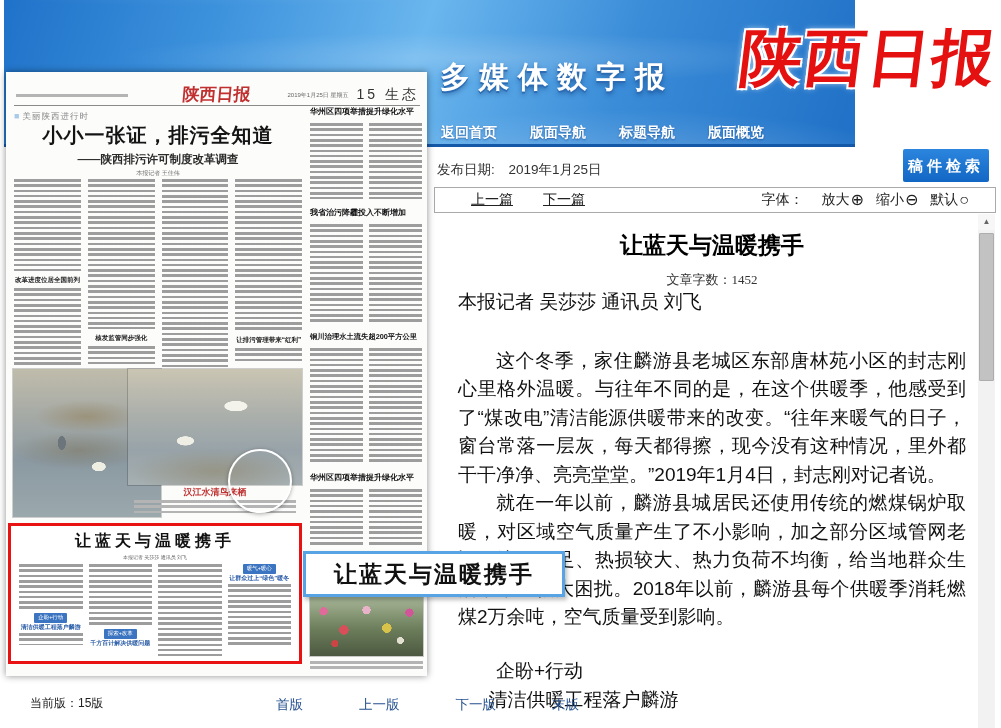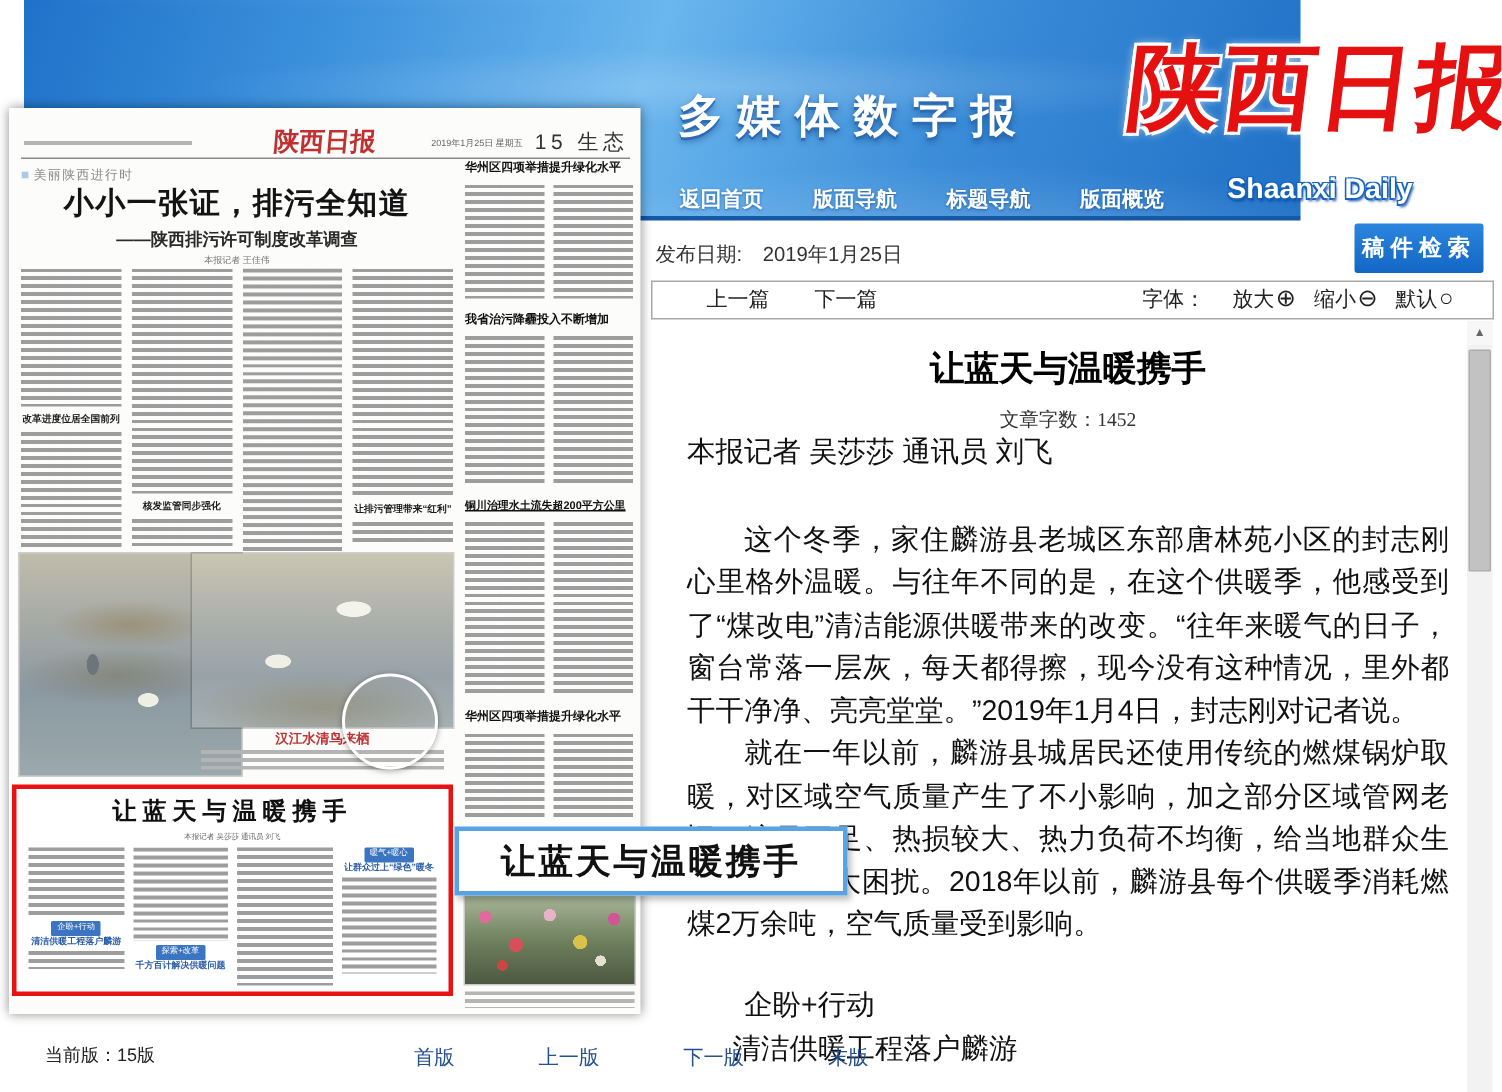--- a/index.html
+++ b/index.html
@@ -1,20 +1,20 @@
 <!DOCTYPE html>
 <html><head>
 <meta charset="utf-8">
 <style>
   html,body{margin:0;padding:0;background:#fff;}
   #root{position:relative;width:1001px;height:728px;overflow:hidden;background:#fff;
         font-family:"Liberation Sans","DejaVu Sans",sans-serif;}
 
   
-  .banner{position:absolute;left:16px;top:0;width:851px;height:147px;z-index:1;
+  .banner{position:absolute;left:4px;top:0;width:851px;height:147px;z-index:1;
     background-image:
       radial-gradient(90% 120% at 72% 130%, rgba(255,255,255,.30), rgba(255,255,255,0) 45%),
       radial-gradient(120% 90% at 25% -45%, rgba(255,255,255,.25), rgba(255,255,255,0) 55%),
       radial-gradient(60% 25% at 55% 40%, rgba(255,255,255,.18), rgba(255,255,255,0) 70%),
       linear-gradient(108deg,#1f72c9 0%,#3e93dd 25%,#6ab6ee 48%,#3a8cd8 72%,#2071c7 100%);
     border-bottom:3px solid #1458a8;box-sizing:border-box;}
   .site-title{position:absolute;left:436px;top:57px;font-size:30px;font-weight:bold;color:#fff;
     letter-spacing:9px;text-shadow:0 2px 0 #2d6cb4,0 3px 5px rgba(8,50,110,.55);}
   .logo-cn{position:absolute;left:733px;top:8px;width:262px;text-align:center;font-size:62px;line-height:100px;
     font-weight:bold;color:#e51010;font-family:"DejaVu Serif","Liberation Serif",serif;
@@ -31,21 +31,21 @@
   .pub-row b{font-weight:normal;margin-left:10px;}
   .search-btn{position:absolute;left:903px;top:149px;width:86px;height:33px;line-height:33px;
     background:linear-gradient(#2b85dd,#1267c4);color:#fff;font-size:15px;font-weight:bold;
     letter-spacing:4px;text-align:center;border-radius:2px;cursor:pointer;}
 
   
   .toolbar{position:absolute;left:434px;top:187px;width:562px;height:26px;box-sizing:border-box;
     border:1px solid #aaa;background:#fff;display:flex;align-items:center;justify-content:space-between;
     padding:0 26px 0 36px;font-size:14px;color:#222;}
   .tb-left{display:flex;gap:30px;}
-  .tb-left span{cursor:pointer;}
+  .tb-left span{cursor:pointer;text-decoration:underline;}
   .tb-right{display:flex;align-items:center;gap:4px;}
   .tb-right .lbl{margin-right:6px;}
   .tb-right .ctl{cursor:pointer;display:flex;align-items:center;margin-left:8px;}
   .tb-right .ico{font-size:16px;line-height:1;margin-left:1px;}
 
   
   .article{position:absolute;left:458px;top:230px;width:508px;color:#111;}
   .a-title{margin:0;text-align:center;font-size:23px;line-height:30px;font-weight:bold;color:#000;}
   .a-count{margin:12px 0 0;text-align:center;font-size:13px;line-height:16px;color:#333;font-family:Liberation Serif, serif;}
   .a-byline{margin:10px 0 0;font-size:19px;line-height:24px;}
@@ -87,21 +87,21 @@
   .np-h1by{position:absolute;left:8px;top:97px;width:288px;text-align:center;font-size:6px;color:#777;}
   .np-cols{position:absolute;left:8px;top:107px;width:288px;height:189px;display:flex;gap:7px;}
   .np-col{flex:1;}
   .sim{background-image:repeating-linear-gradient(to bottom,#9d9d9d 0,#9d9d9d 2.6px,transparent 2.6px,transparent 5.3px),
        repeating-linear-gradient(to right,rgba(255,255,255,.45) 0 1px,transparent 1px 5px);}
   .sim-l{background-image:repeating-linear-gradient(to bottom,#b4b4b4 0,#b4b4b4 2.6px,transparent 2.6px,transparent 5.3px);}
   .np-subhead{font-size:6.5px;font-weight:bold;color:#1c1c1c;text-align:center;margin:5px 0 4px;line-height:1.2;}
   .np-side{position:absolute;left:304px;top:34px;width:112px;}
   .np-sh{font-size:8px;font-weight:bold;color:#111;white-space:nowrap;margin:8px 0 6px;}
   .np-sh.first{margin-top:0;}
-  .np-sh.small{font-size:7.3px;text-decoration:underline;}
+  .np-sh.small{font-size:7.3px;}
   .sim-pair{display:flex;gap:6px;}
   .sim-pair div{flex:1;}
 
   .ph1{position:absolute;left:7px;top:297px;width:148px;height:148px;outline:1px solid rgba(0,0,0,.18);
     background-image:
       radial-gradient(7px 12px at 33% 50%, #6c747c 0 55%, transparent 60%),
       radial-gradient(12px 8px at 58% 66%, #efeee3 0 55%, transparent 60%),
       radial-gradient(70px 22px at 50% 32%, rgba(146,127,88,.55), transparent 75%),
       radial-gradient(90px 26px at 45% 55%, rgba(120,110,82,.45), transparent 75%),
       linear-gradient(to bottom,#c0bcab 0%,#a3a8a5 35%,#8b99a2 62%,#9ba8ac 100%);}
@@ -150,21 +150,20 @@
     font-size:23px;font-weight:bold;color:#111;letter-spacing:2px;}
 </style>
 </head>
 <body>
 
 <div id="root">
 
   <div class="banner">
     <div class="site-title">多媒体数字报</div>
     <div class="logo-cn">陕西日报</div>
-    <div class="logo-en">Shaanxi Daily</div>
     <div class="banner-nav">
       <span>返回首页</span>
       <span>版面导航</span>
       <span>标题导航</span>
       <span>版面概览</span>
     </div>
   </div>
 
   <div class="pub-row">
     <span>发布日期:</span>

